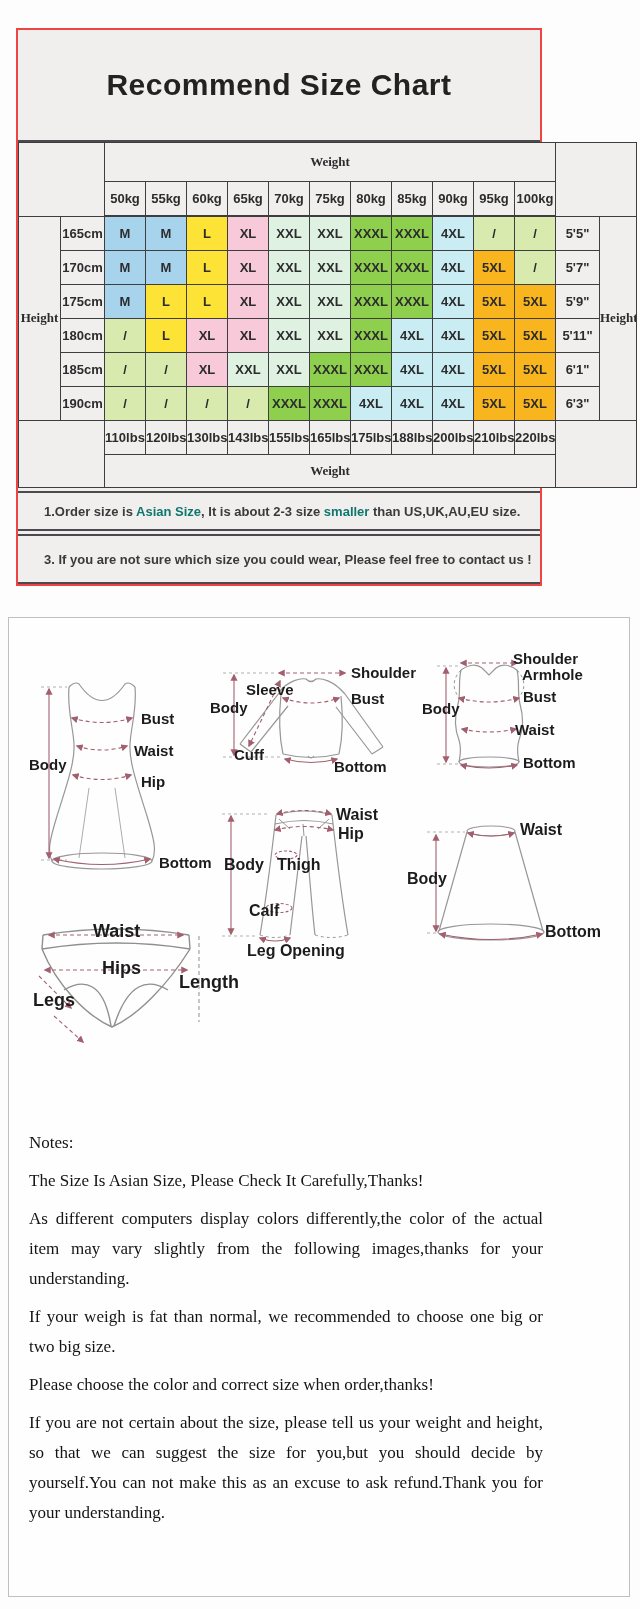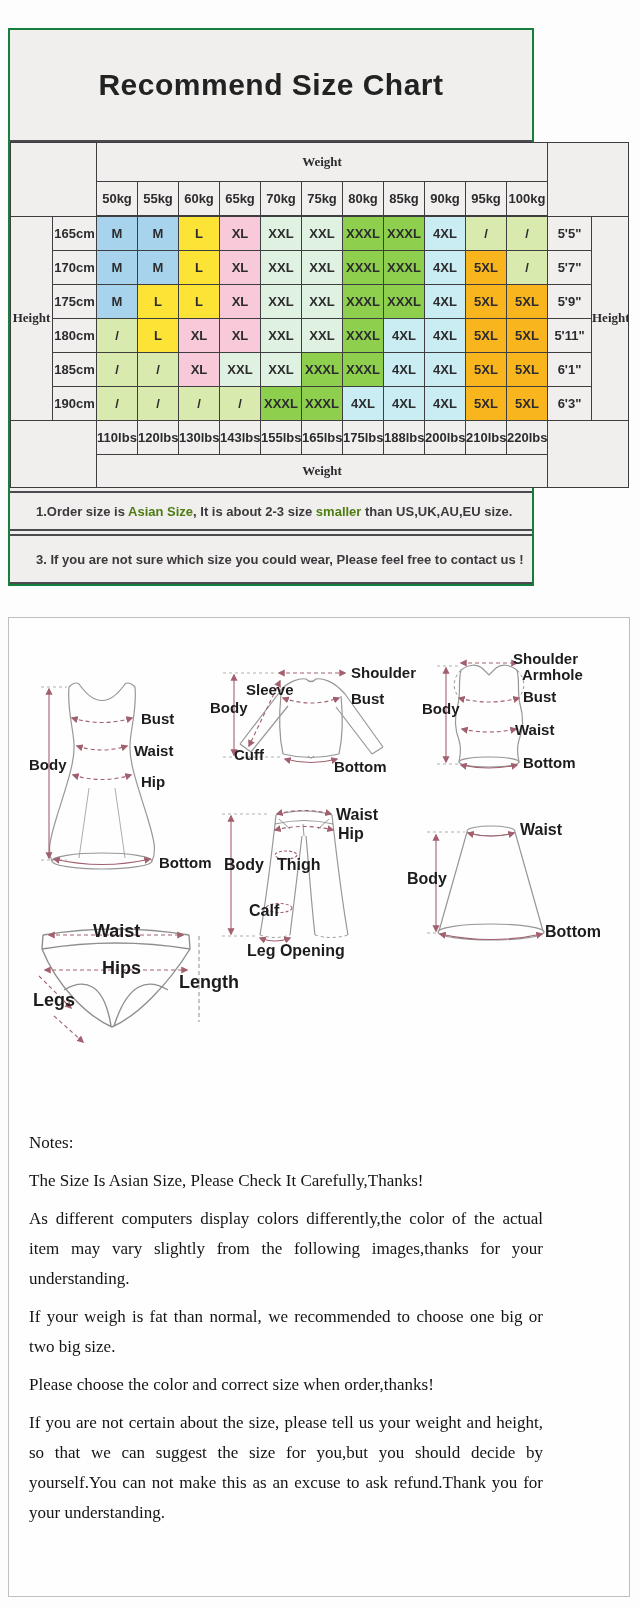--- a/index.html
+++ b/index.html
@@ -1,33 +1,33 @@
 <!DOCTYPE html>
 <html><head>
 <meta charset="utf-8">
 <style>
   html,body{margin:0;padding:0;}
   body{width:640px;height:1609px;position:relative;background:#fdfdfd;font-family:"Liberation Sans",sans-serif;}
-  .panel-top{position:absolute;left:8px;top:28px;width:526px;background:#f0efee;border:2px solid #15803d;box-sizing:border-box;}
+  .panel-top{position:absolute;left:16px;top:28px;width:526px;background:#f0efee;border:2px solid #ef4444;box-sizing:border-box;}
   .title-box{height:110px;display:flex;align-items:center;justify-content:center;border-bottom:2px solid #4b4b4f;}
   .title-box h1{margin:0;font-size:30px;font-weight:bold;color:#222;letter-spacing:.5px;font-family:"Liberation Sans",sans-serif;}
   table.size-table{border-collapse:collapse;width:618px;table-layout:fixed;background:#f0efee;}
   table.size-table td{border:1px solid #3e3e40;text-align:center;vertical-align:middle;font-weight:bold;font-size:13px;color:#2c2c2e;padding:0;overflow:hidden;white-space:nowrap;}
   td.hdr{font-size:14px;font-family:Liberation Serif, serif;}
   td.small{font-size:12px;}
   td.side{font-size:12.5px;}
   tr.rh38 td{height:38px;}
   tr.rh33 td{height:33px;}
   tr.rh32 td{height:32px;}
   tr.kgrow td{border-bottom-width:2px;}
   .orow{border-top:2px solid #4b4b4f;border-bottom:2px solid #4b4b4f;margin-top:3px;display:flex;align-items:center;padding-left:26px;font-weight:bold;font-size:13px;color:#3a3a3c;background:#f0efee;}
   .orow.h1{min-height:36px;}
   .orow.h2{min-height:35px;}
   .orow.h3{min-height:46px;}
-  .orow .red{color:#4d7c0f;}
+  .orow .red{color:#0f766e;}
   .panel-diagrams{position:absolute;left:8px;top:617px;width:622px;height:980px;background:#fefefe;border:1px solid #c0c0c0;box-sizing:border-box;}
   .diagram-area{position:relative;width:620px;height:440px;}
   .diagram-area svg{position:absolute;left:0;top:0;}
   .lbl{position:absolute;font-size:15px;font-weight:600;color:#1c1c1c;white-space:nowrap;font-family:"Liberation Sans",sans-serif;}
   .lbl.lg{font-size:16px;font-weight:700;}
   .lbl.xl{font-size:18px;font-weight:700;}
   .notes-block{margin-top:70px;padding:0 86px 0 20px;font-family:"Liberation Serif","DejaVu Serif",serif;font-size:17px;line-height:30px;color:#141414;text-align:justify;}
   .notes-block p{margin:8px 0 0 0;}
   .notes-block .nheading{margin:0;text-align:left;}
 </style>

